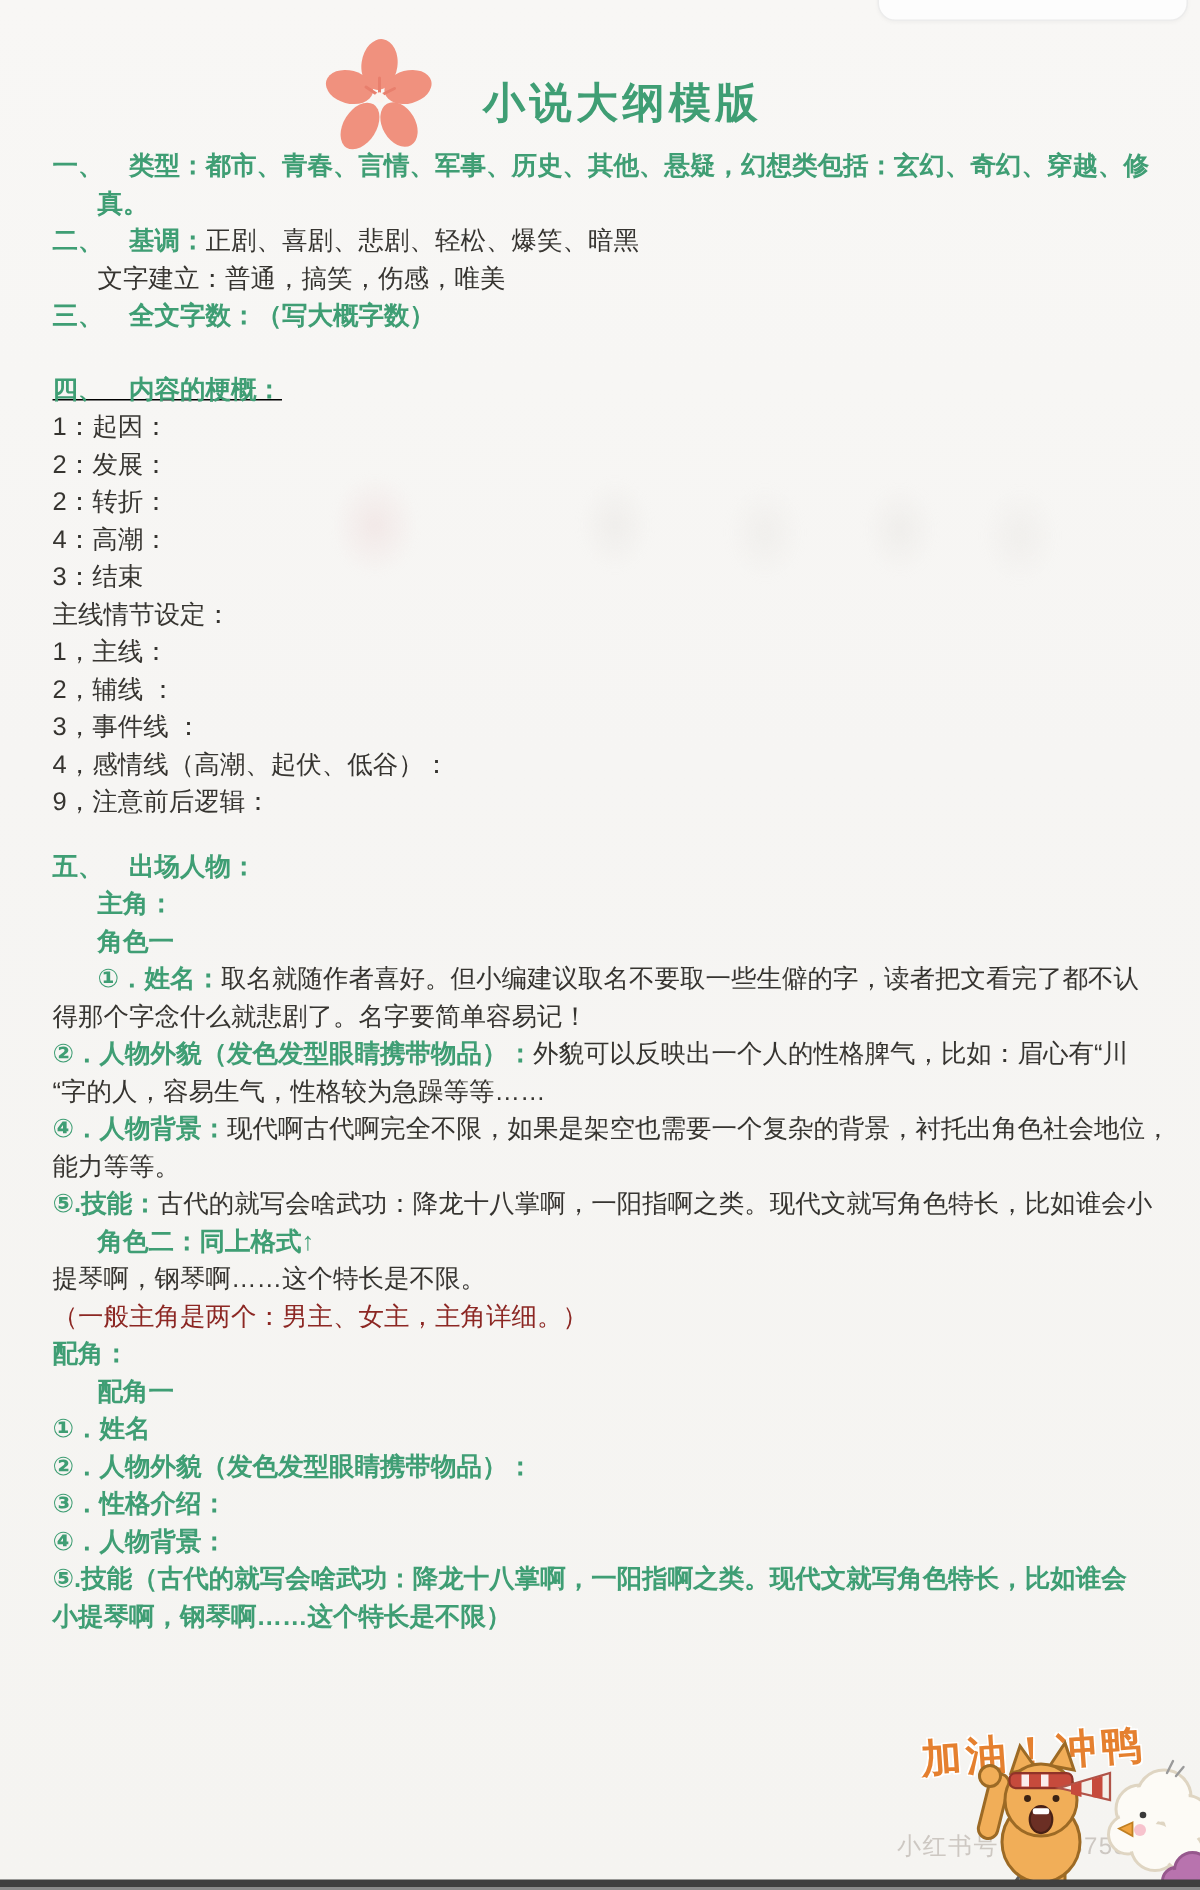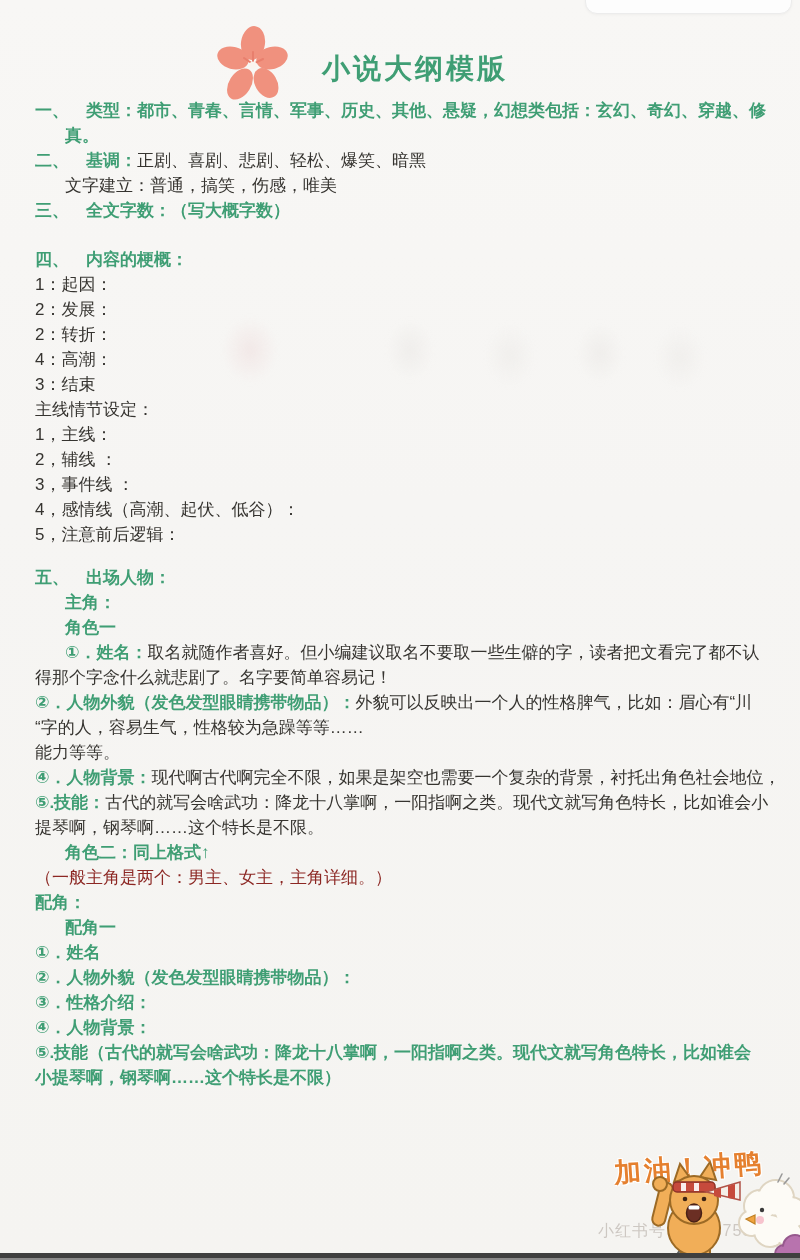--- a/index.html
+++ b/index.html
@@ -102,44 +102,44 @@
   <div class="title">小说大纲模版</div>
 
   <div class="center-watermark"></div>
 
   <div class="content">
       <div class="line indent-0"><span class="seg-green">一、　类型：都市、青春、言情、军事、历史、其他、悬疑，幻想类包括：玄幻、奇幻、穿越、修</span></div>
       <div class="line indent-1"><span class="seg-green">真。</span></div>
       <div class="line indent-0"><span class="seg-green">二、　基调：</span><span class="seg-black">正剧、喜剧、悲剧、轻松、爆笑、暗黑</span></div>
       <div class="line indent-1"><span class="seg-black">文字建立：普通，搞笑，伤感，唯美</span></div>
       <div class="line indent-0"><span class="seg-green">三、　全文字数：（写大概字数）</span></div>
-      <div class="line indent-0" style="margin-top: 24px;"><span class="seg-green">四、　内容的梗概：</span></div>
+      <div class="line indent-0" style="margin-top: 24px; text-decoration: underline;"><span class="seg-green">四、　内容的梗概：</span></div>
       <div class="line indent-0"><span class="seg-black">1：起因：</span></div>
       <div class="line indent-0"><span class="seg-black">2：发展：</span></div>
       <div class="line indent-0"><span class="seg-black">2：转折：</span></div>
       <div class="line indent-0"><span class="seg-black">4：高潮：</span></div>
       <div class="line indent-0"><span class="seg-black">3：结束</span></div>
       <div class="line indent-0"><span class="seg-black">主线情节设定：</span></div>
       <div class="line indent-0"><span class="seg-black">1，主线：</span></div>
       <div class="line indent-0"><span class="seg-black">2，辅线 ：</span></div>
       <div class="line indent-0"><span class="seg-black">3，事件线 ：</span></div>
       <div class="line indent-0"><span class="seg-black">4，感情线（高潮、起伏、低谷）：</span></div>
-      <div class="line indent-0"><span class="seg-black">5，注意前后逻辑：</span></div>
+      <div class="line indent-0"><span class="seg-black">9，注意前后逻辑：</span></div>
       <div class="line indent-0" style="margin-top: 18px;"><span class="seg-green">五、　出场人物：</span></div>
       <div class="line indent-1"><span class="seg-green">主角：</span></div>
       <div class="line indent-1"><span class="seg-green">角色一</span></div>
       <div class="line indent-1"><span class="seg-green">①．姓名：</span><span class="seg-black">取名就随作者喜好。但小编建议取名不要取一些生僻的字，读者把文看完了都不认</span></div>
       <div class="line indent-0"><span class="seg-black">得那个字念什么就悲剧了。名字要简单容易记！</span></div>
       <div class="line indent-0"><span class="seg-green">②．人物外貌（发色发型眼睛携带物品）：</span><span class="seg-black">外貌可以反映出一个人的性格脾气，比如：眉心有“川</span></div>
       <div class="line indent-0"><span class="seg-black">“字的人，容易生气，性格较为急躁等等……</span></div>
+      <div class="line indent-0"><span class="seg-green">④．人物背景：</span><span class="seg-black">现代啊古代啊完全不限，如果是架空也需要一个复杂的背景，衬托出角色社会地位，</span></div>
       <div class="line indent-0"><span class="seg-black">能力等等。</span></div>
-      <div class="line indent-0"><span class="seg-green">④．人物背景：</span><span class="seg-black">现代啊古代啊完全不限，如果是架空也需要一个复杂的背景，衬托出角色社会地位，</span></div>
       <div class="line indent-0"><span class="seg-green">⑤.技能：</span><span class="seg-black">古代的就写会啥武功：降龙十八掌啊，一阳指啊之类。现代文就写角色特长，比如谁会小</span></div>
+      <div class="line indent-1"><span class="seg-green">角色二：同上格式↑</span></div>
       <div class="line indent-0"><span class="seg-black">提琴啊，钢琴啊……这个特长是不限。</span></div>
-      <div class="line indent-1"><span class="seg-green">角色二：同上格式↑</span></div>
       <div class="line indent-0"><span class="seg-red">（一般主角是两个：男主、女主，主角详细。）</span></div>
       <div class="line indent-0"><span class="seg-green">配角：</span></div>
       <div class="line indent-1"><span class="seg-green">配角一</span></div>
       <div class="line indent-0"><span class="seg-green">①．姓名</span></div>
       <div class="line indent-0"><span class="seg-green">②．人物外貌（发色发型眼睛携带物品）：</span></div>
       <div class="line indent-0"><span class="seg-green">③．性格介绍：</span></div>
       <div class="line indent-0"><span class="seg-green">④．人物背景：</span></div>
       <div class="line indent-0"><span class="seg-green">⑤.技能（古代的就写会啥武功：降龙十八掌啊，一阳指啊之类。现代文就写角色特长，比如谁会</span></div>
       <div class="line indent-0"><span class="seg-green">小提琴啊，钢琴啊……这个特长是不限）</span></div>
     </div>

